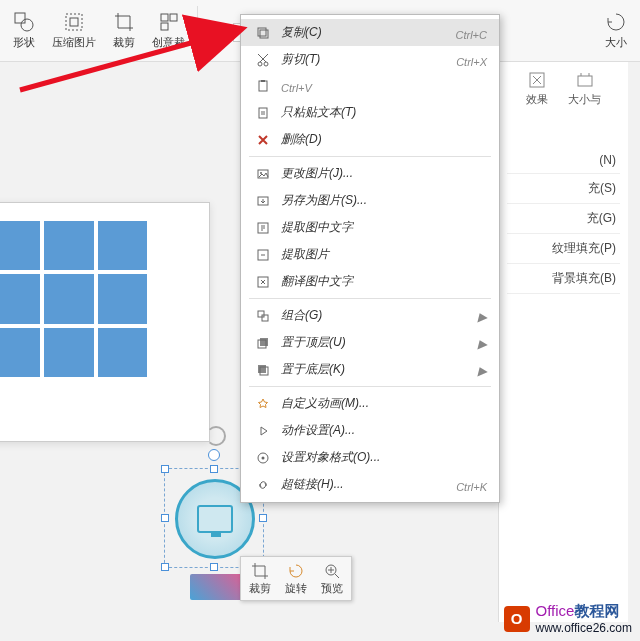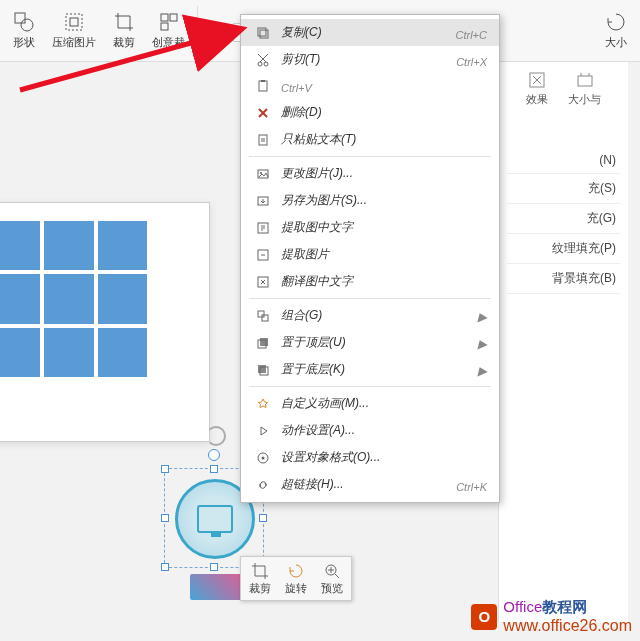--- a/index.html
+++ b/index.html
@@ -45,21 +45,21 @@
   .floattb { position:absolute; left:240px; top:556px; display:flex; gap:2px; background:#f7f7f7; border:1px solid #ccc; padding:2px; box-shadow:1px 1px 4px rgba(0,0,0,0.2) }
   .floattb .fb { display:flex;flex-direction:column;align-items:center;padding:2px 6px;font-size:11px;color:#444;cursor:pointer }
   .floattb .fi{width:20px;height:20px;color:#666;display:flex;align-items:center;justify-content:center}
 
   .arrow { position:absolute; left:0; top:0; pointer-events:none; z-index:60 }
 
   .watermark { position:absolute; right:8px; bottom:6px; display:flex;align-items:center;gap:6px;font-size:15px }
   .watermark .wl{width:26px;height:26px;background:#d83b01;border-radius:4px;display:flex;align-items:center;justify-content:center;color:#fff;font-weight:bold}
   .watermark .wo{color:#a21caf;font-weight:normal}
   .watermark .wb{color:#2b579a;font-weight:bold}
-  .watermark .wu{color:#c2410c;font-size:16px;display:block}
+  .watermark .wu{color:#0f172a;font-size:12px;display:block}
 </style>
 </head>
 <body>
 
 <div class="ribbon">
   <div class="rbtn">
     <div class="ico">
         <svg width="22" height="22" viewBox="0 0 22 22">
           <rect x="2" y="2" width="10" height="10" fill="none" stroke="currentColor"></rect>
           <circle cx="14" cy="14" r="6" fill="none" stroke="currentColor"></circle>
@@ -171,33 +171,33 @@
         <svg width="14" height="14" viewBox="0 0 14 14">
           <rect x="3" y="2" width="8" height="10" fill="none" stroke="currentColor"></rect>
           <rect x="5" y="1" width="4" height="2" fill="currentColor"></rect>
         </svg>
       </span>
       <span class="sc">Ctrl+V</span>
     </div>
     <div class="ctxitem">
       <span class="mi">
         <svg width="14" height="14" viewBox="0 0 14 14">
-          <path d="M3 3l8 8M11 3l-8 8" stroke="#c0392b" stroke-width="2"></path>
-        </svg>
-      </span>
-      <span class="txt">删除(D)</span>
-    </div>
-    <div class="ctxitem">
-      <span class="mi">
-        <svg width="14" height="14" viewBox="0 0 14 14">
           <rect x="3" y="2" width="8" height="10" fill="none" stroke="currentColor"></rect>
           <path d="M5 6h4M5 8h4" stroke="currentColor"></path>
         </svg>
       </span>
       <span class="txt">只粘贴文本(T)</span>
+    </div>
+    <div class="ctxitem">
+      <span class="mi">
+        <svg width="14" height="14" viewBox="0 0 14 14">
+          <path d="M3 3l8 8M11 3l-8 8" stroke="#c0392b" stroke-width="2"></path>
+        </svg>
+      </span>
+      <span class="txt">删除(D)</span>
     </div>
     <div class="ctxsep"></div>
     <div class="ctxitem">
       <span class="mi">
         <svg width="14" height="14" viewBox="0 0 14 14">
           <rect x="2" y="3" width="10" height="8" fill="none" stroke="currentColor"></rect>
           <circle cx="5" cy="6" r="1" fill="currentColor"></circle>
           <path d="M3 10l3-3 2 2 2-3 2 4" fill="none" stroke="currentColor"></path>
         </svg>
       </span>

